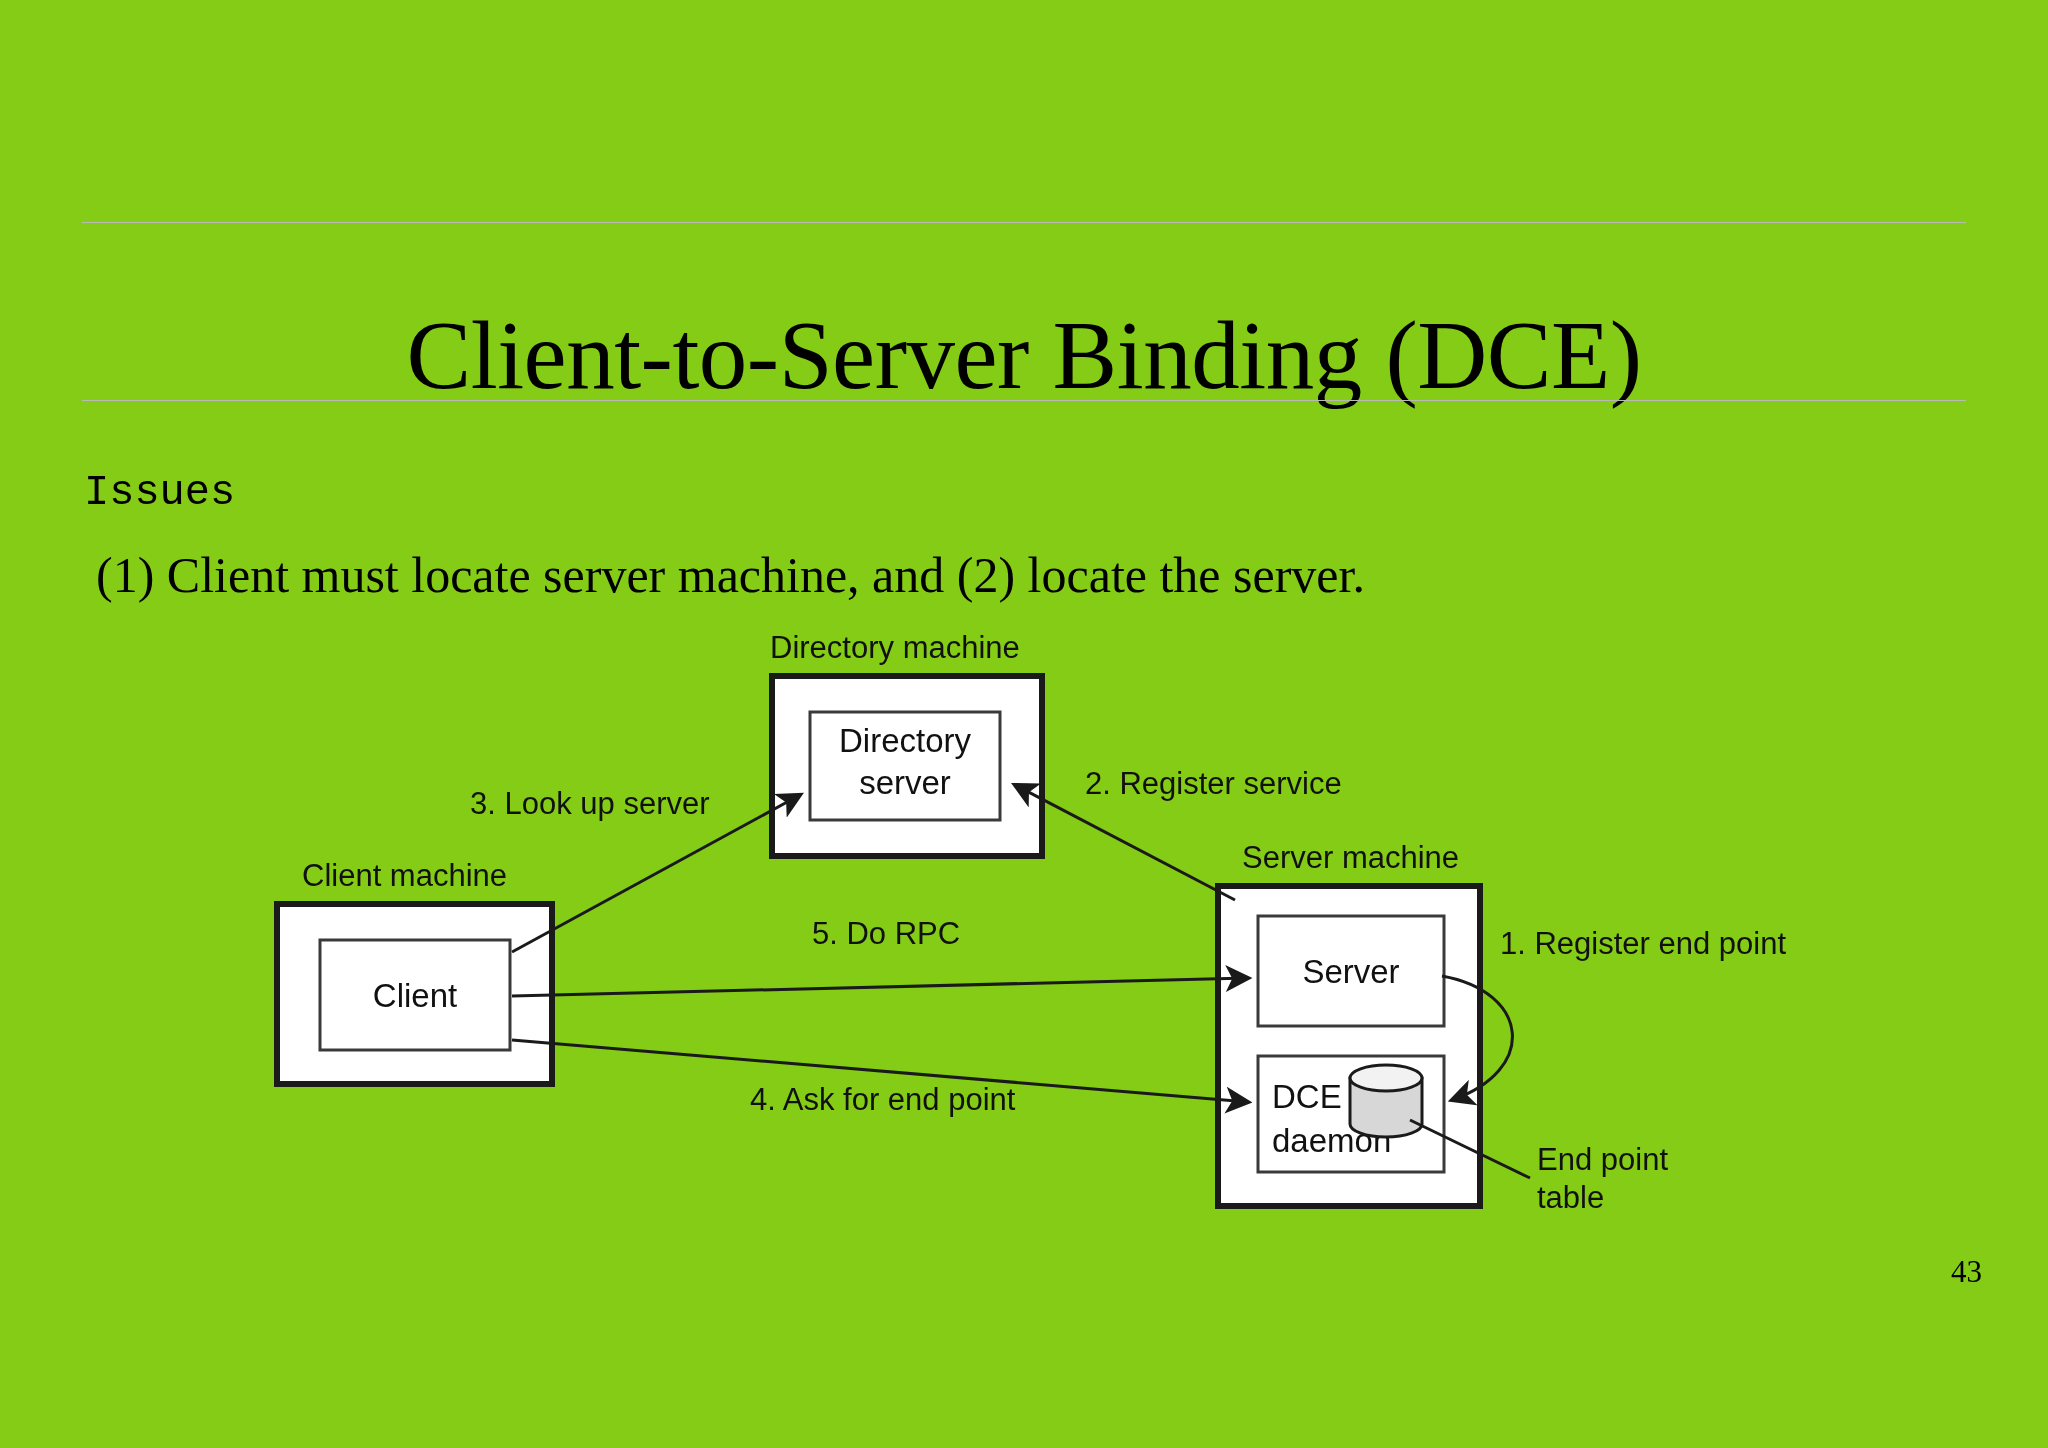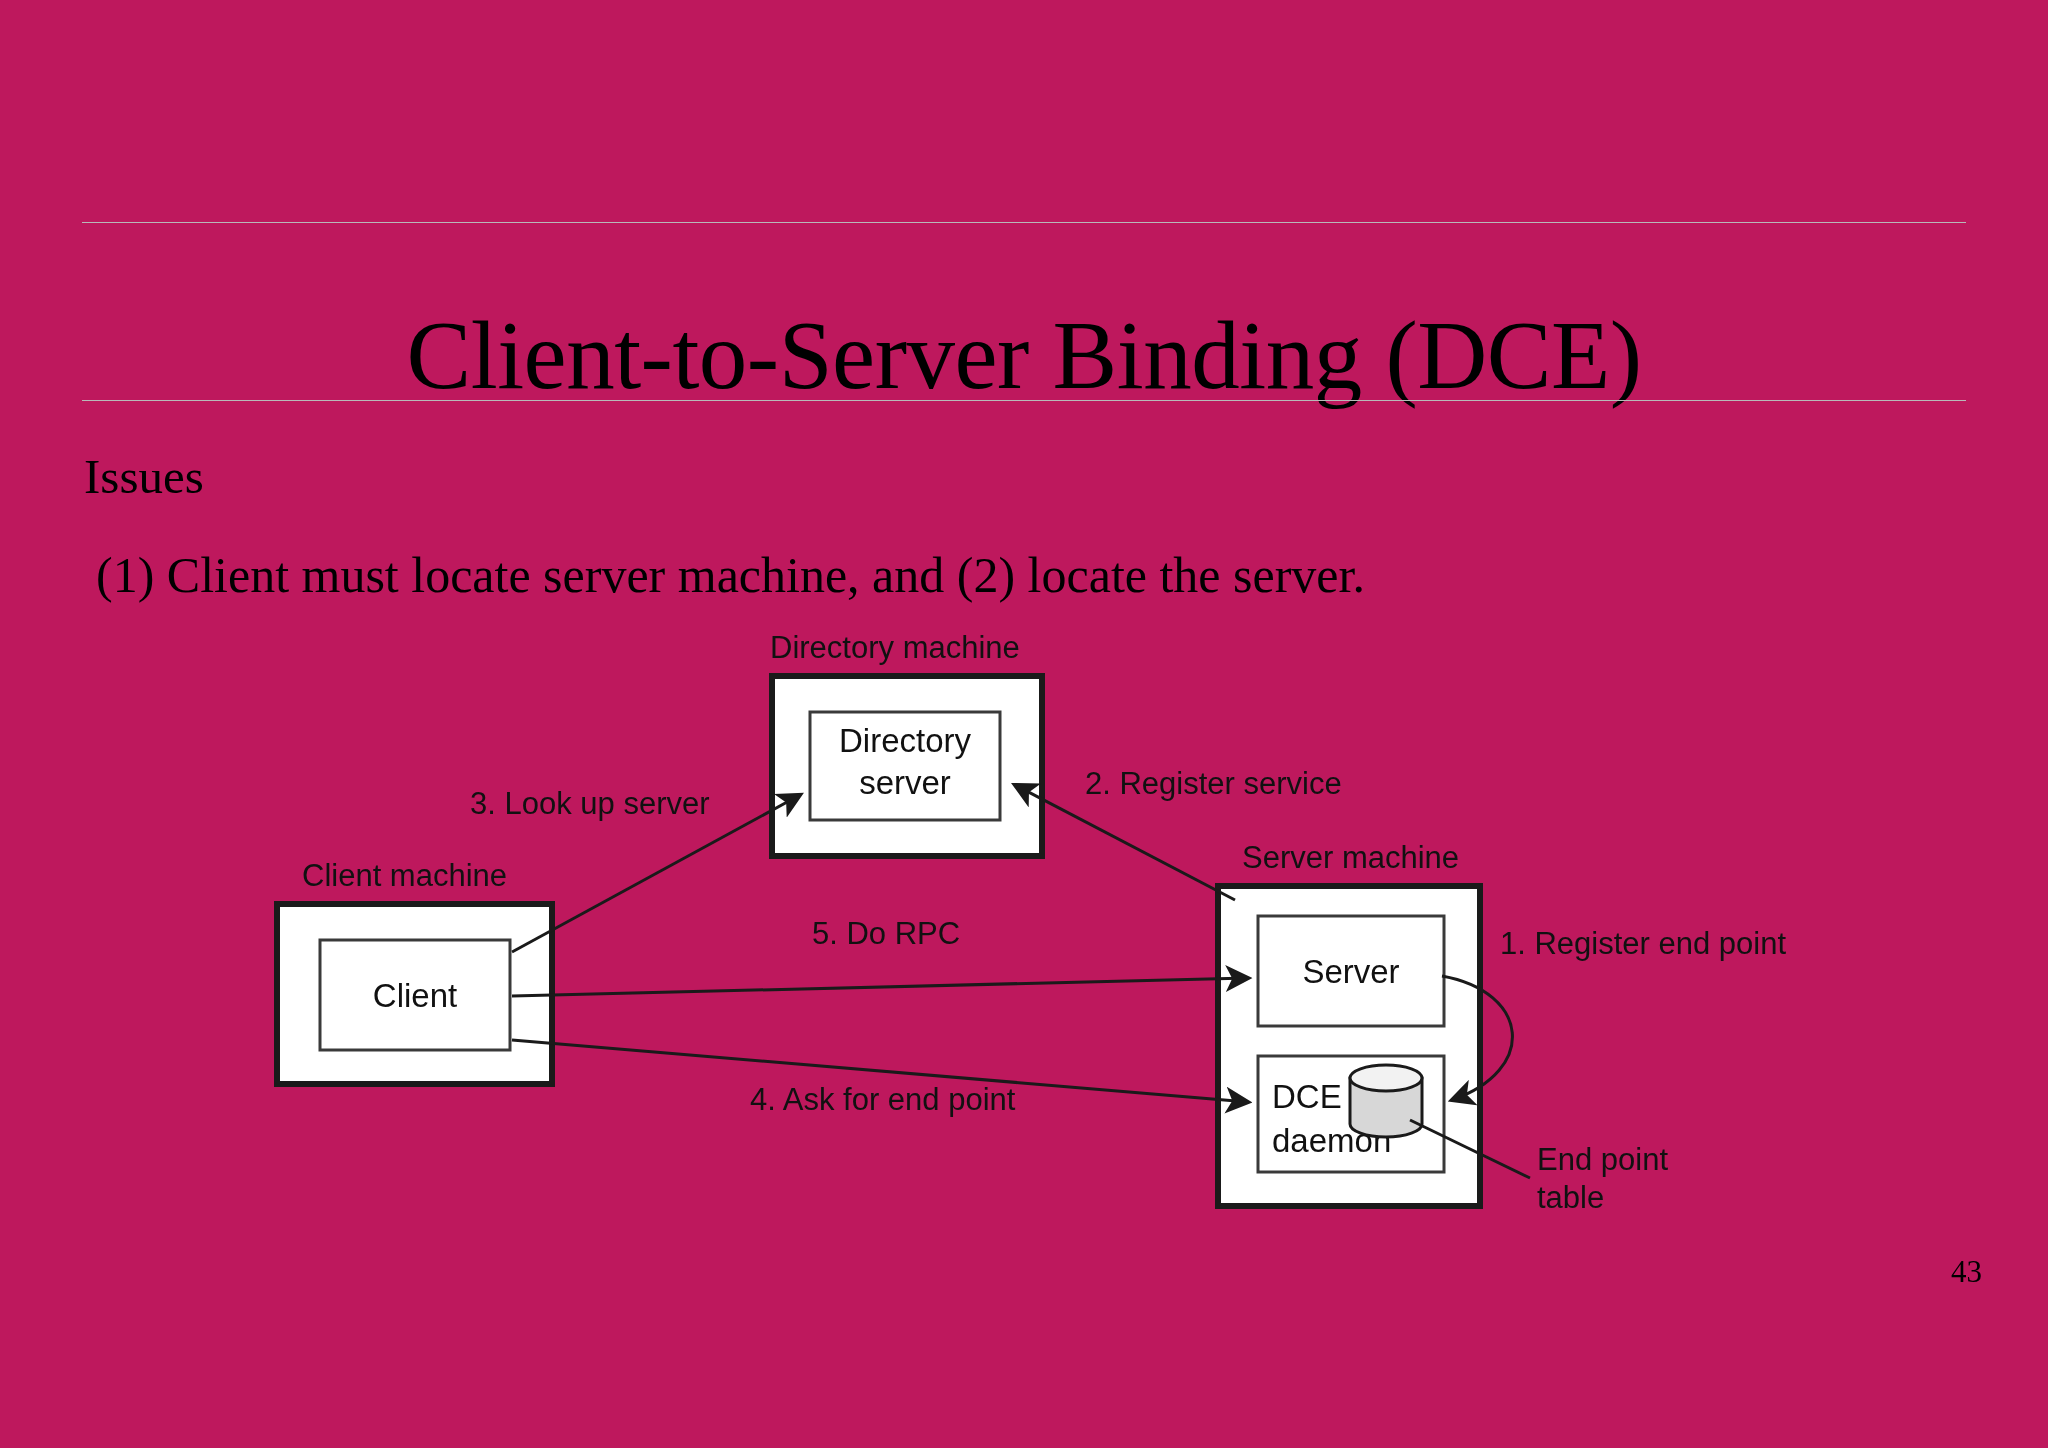--- a/index.html
+++ b/index.html
@@ -13,21 +13,21 @@
     position: relative;
     font-family: "Liberation Serif", "DejaVu Serif", serif;
     color: #000000;
     overflow: hidden;
   }
 
   
   .slide {
     position: absolute;
     inset: 0;
-    background: #be185d;
+    background: #84cc16;
   }
 
   .rule {
     position: absolute;
     left: 82px;
     width: 1884px;
     height: 1px;
     background: #b9b9b9;
   }
   .rule-top { top: 222px; }
@@ -43,23 +43,24 @@
     font-size: 97px;
     line-height: 1.05;
     font-weight: 400;
     letter-spacing: -0.5px;
     white-space: nowrap;
   }
 
   .body-heading {
     position: absolute;
     left: 84px;
-    top: 450px;
-    font-size: 49px;
+    top: 470px;
+    font-size: 42px;
     line-height: 1.1;
+    font-family: Liberation Mono, monospace;
   }
 
   .body-line {
     position: absolute;
     left: 96px;
     top: 548px;
     font-size: 50px;
     line-height: 1.1;
     white-space: nowrap;
   }

